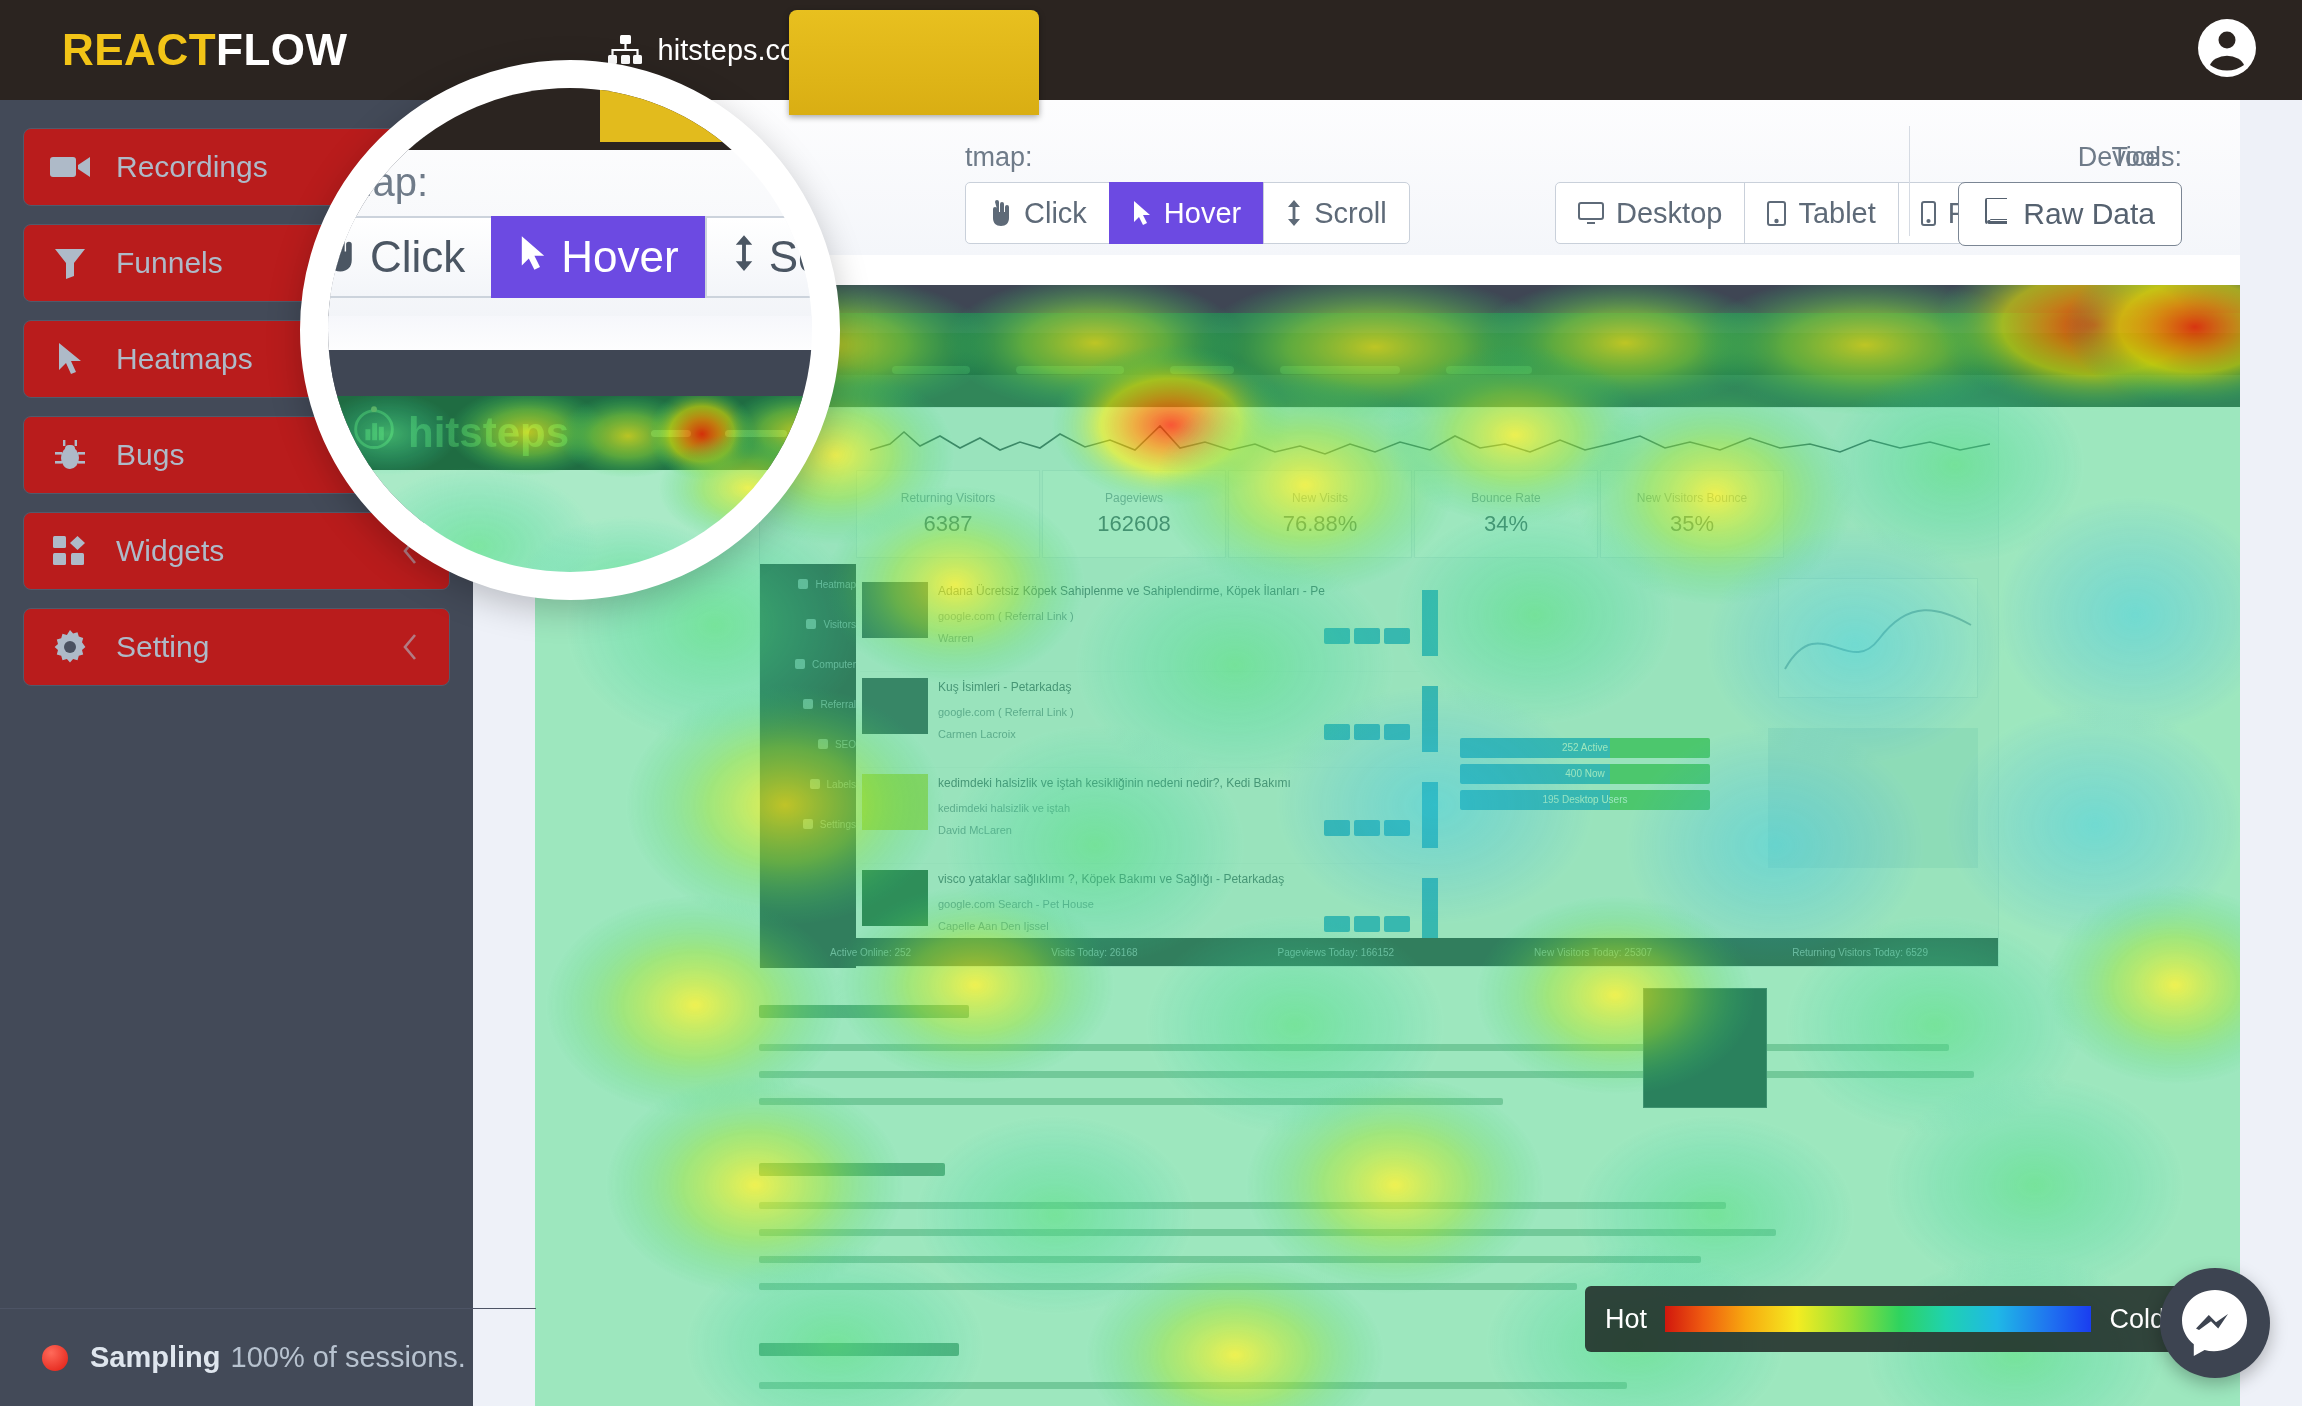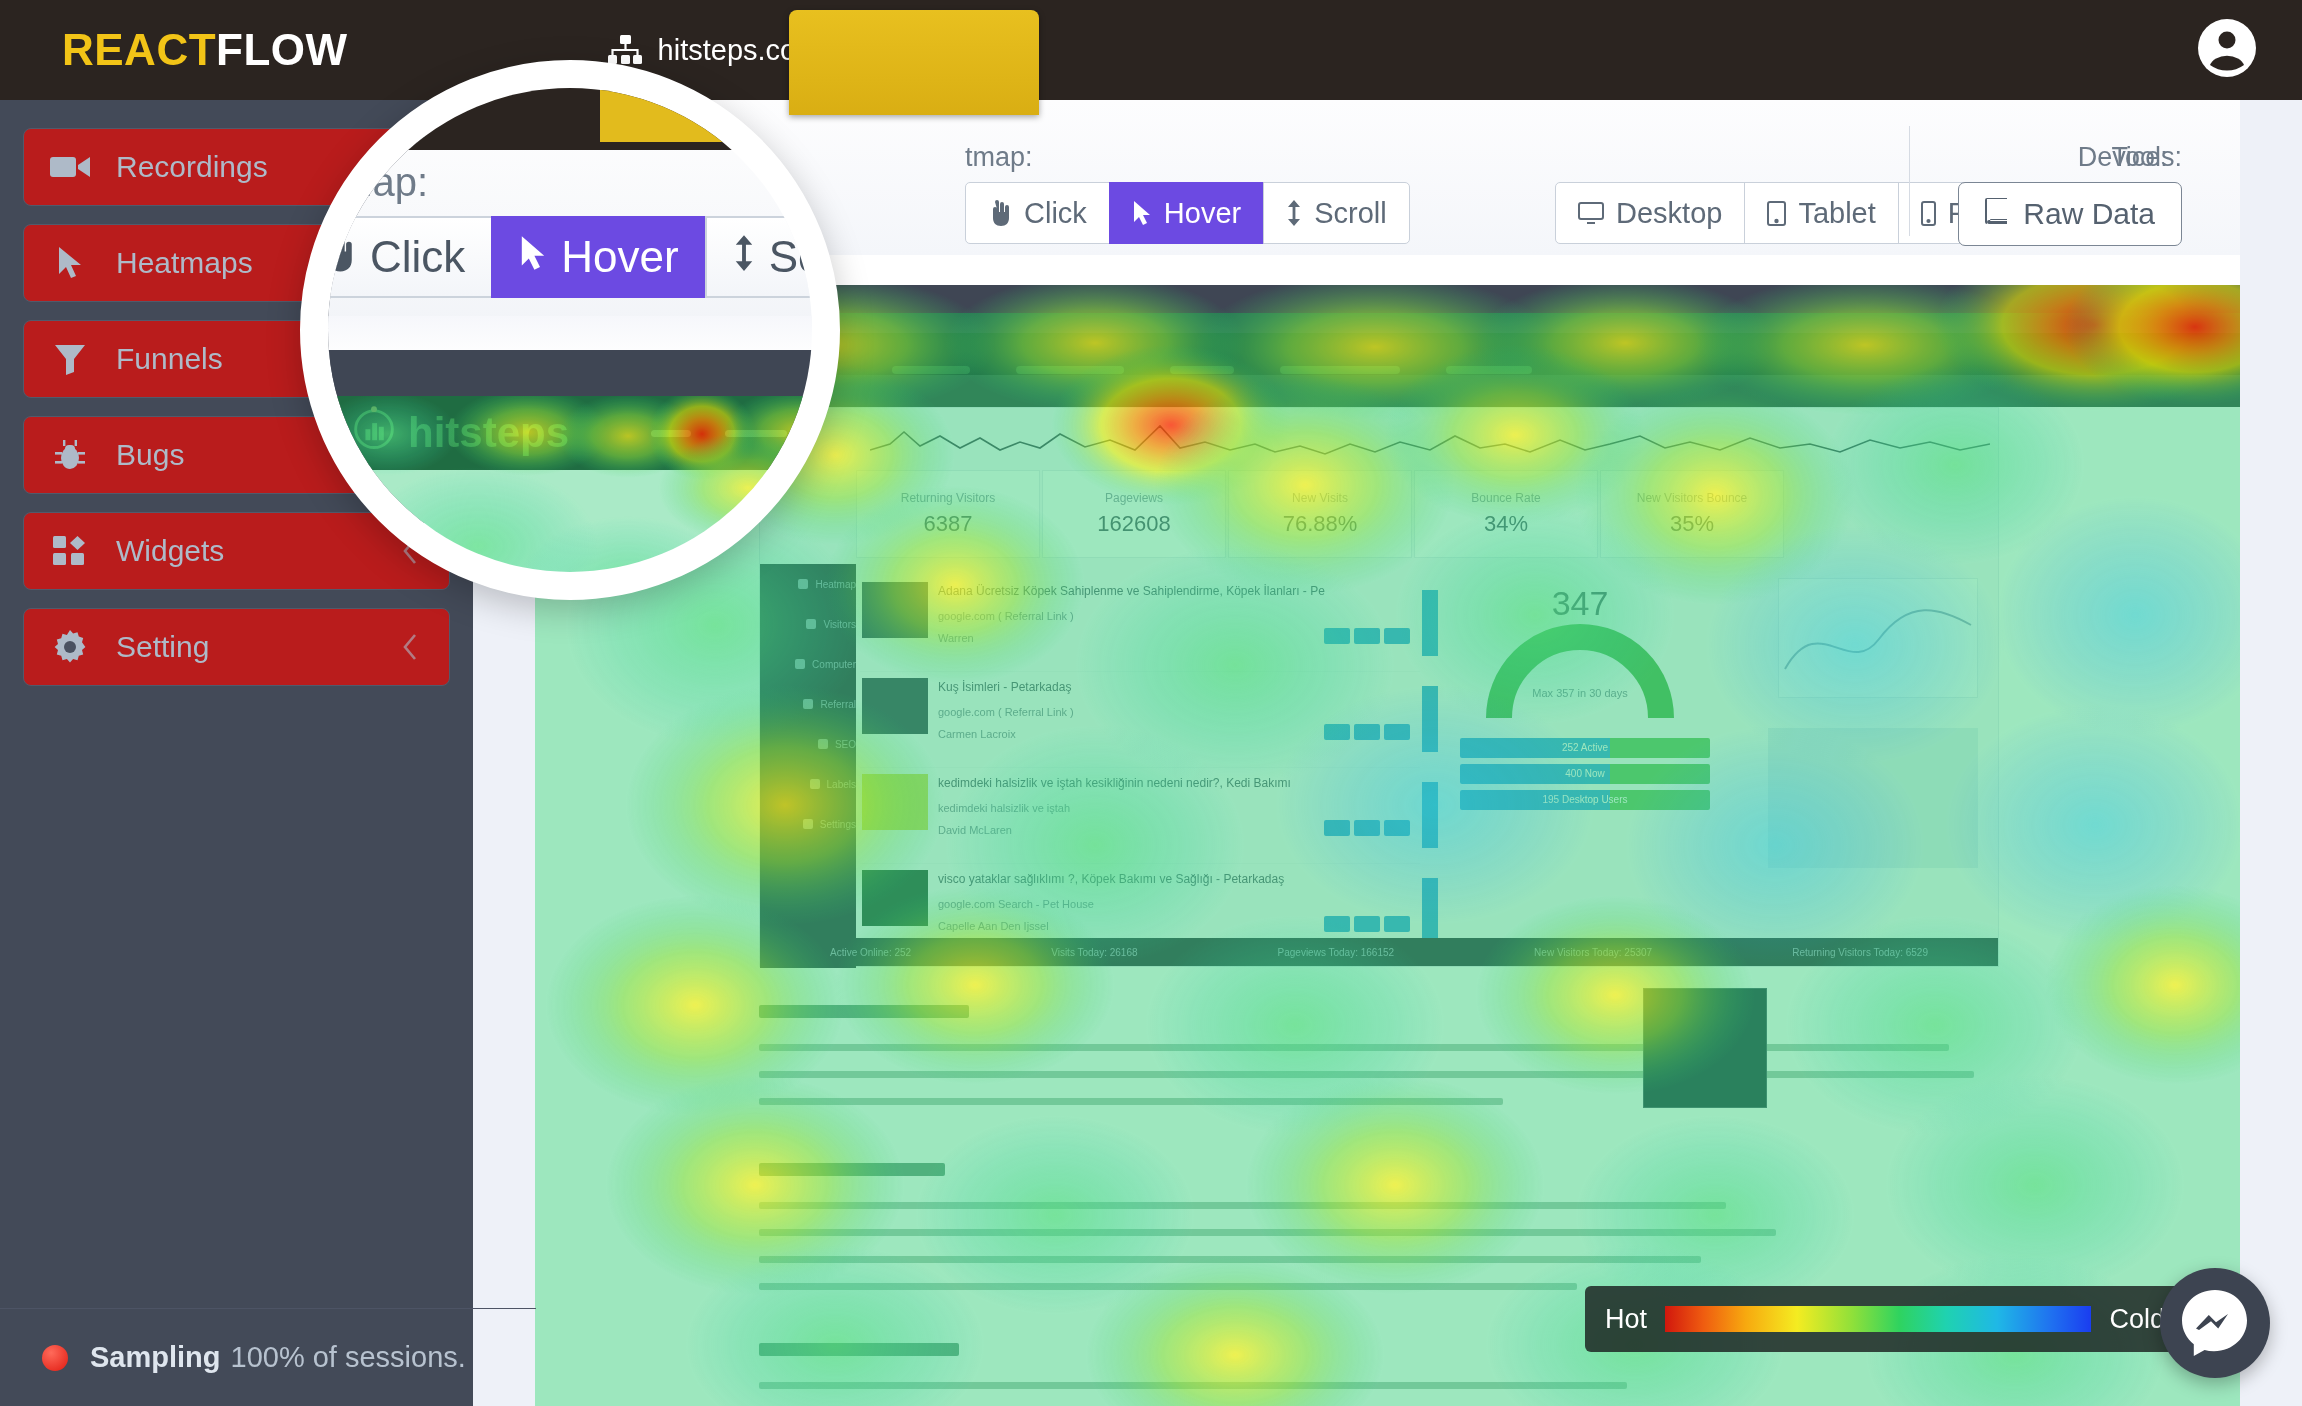--- a/index.html
+++ b/index.html
@@ -386,39 +386,39 @@
     <span class="side-label">Recordings</span>
     <span class="chev">
       <svg width="18" height="30" viewBox="0 0 18 30" fill="none" stroke-width="2.6">
           <path d="M14 3 L4 15 L14 27"></path>
         </svg>
     </span>
   </div>
 
   <div class="side-item">
     <span class="side-ico">
-      <svg width="28" height="34" viewBox="0 0 28 34">
-          <path d="M3 1 L3 28 L10 21 L15 32 L20 30 L15 19 L25 19 z"></path>
-        </svg>
-    </span>
-    <span class="side-label">Heatmaps</span>
+      <svg width="32" height="32" viewBox="0 0 32 32">
+          <path d="M1 2 h30 L20 16 v13 l-8 3 V16 z"></path>
+        </svg>
+    </span>
+    <span class="side-label">Funnels</span>
     <span class="chev">
       <svg width="18" height="30" viewBox="0 0 18 30" fill="none" stroke-width="2.6">
           <path d="M14 3 L4 15 L14 27"></path>
         </svg>
     </span>
   </div>
 
   <div class="side-item">
     <span class="side-ico">
-      <svg width="32" height="32" viewBox="0 0 32 32">
-          <path d="M1 2 h30 L20 16 v13 l-8 3 V16 z"></path>
-        </svg>
-    </span>
-    <span class="side-label">Funnels</span>
+      <svg width="28" height="34" viewBox="0 0 28 34">
+          <path d="M3 1 L3 28 L10 21 L15 32 L20 30 L15 19 L25 19 z"></path>
+        </svg>
+    </span>
+    <span class="side-label">Heatmaps</span>
     <span class="chev">
       <svg width="18" height="30" viewBox="0 0 18 30" fill="none" stroke-width="2.6">
           <path d="M14 3 L4 15 L14 27"></path>
         </svg>
     </span>
   </div>
 
   <div class="side-item">
     <span class="side-ico">
       <svg width="32" height="32" viewBox="0 0 32 32">
@@ -702,27 +702,20 @@
               <div class="vsub">google.com   Search - Pet House</div>
               <div class="vmeta">Capelle Aan Den Ijssel</div>
               <div class="vchips">
                   <b></b>
                   <b></b>
                   <b></b>
                 </div>
               <div class="varrow"></div>
             </div>
 
-            <div id="gauge">
-              <span class="gnum">347</span>
-              <svg width="190" height="100" viewBox="0 0 190 100">
-                <path d="M14 95 A81 81 0 0 1 176 95" fill="none" stroke="#45b048" stroke-width="26"></path>
-              </svg>
-              <span style="font-size:11px;color:#7b8798;margin-top:-36px">Max 357 in 30 days</span>
-            </div>
 
             <div id="bars">
               <div>252 Active</div>
               <div>400 Now</div>
               <div>195 Desktop Users</div>
             </div>
 
             <div id="minichart">
               <svg width="198" height="118" viewBox="0 0 198 118" preserveAspectRatio="none">
                 <path d="M6 90 C40 30 70 100 100 60 S160 28 192 46" fill="none" stroke="#9aa7bb" stroke-width="2"></path>

